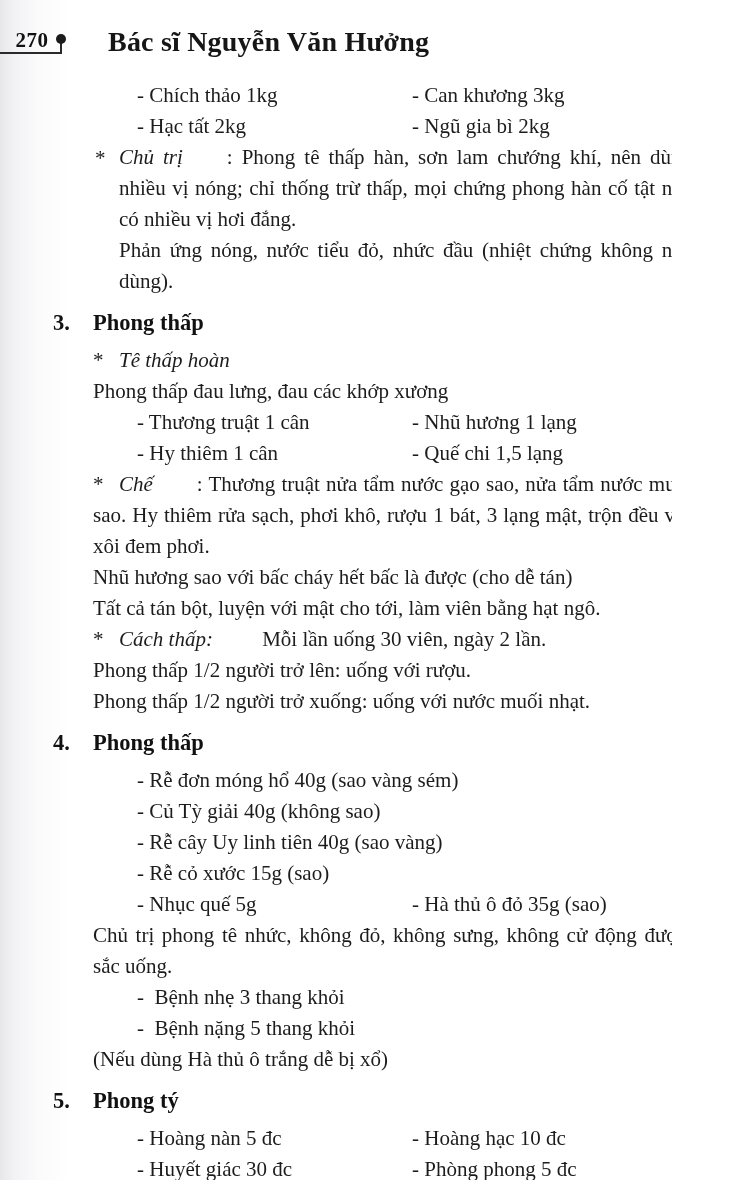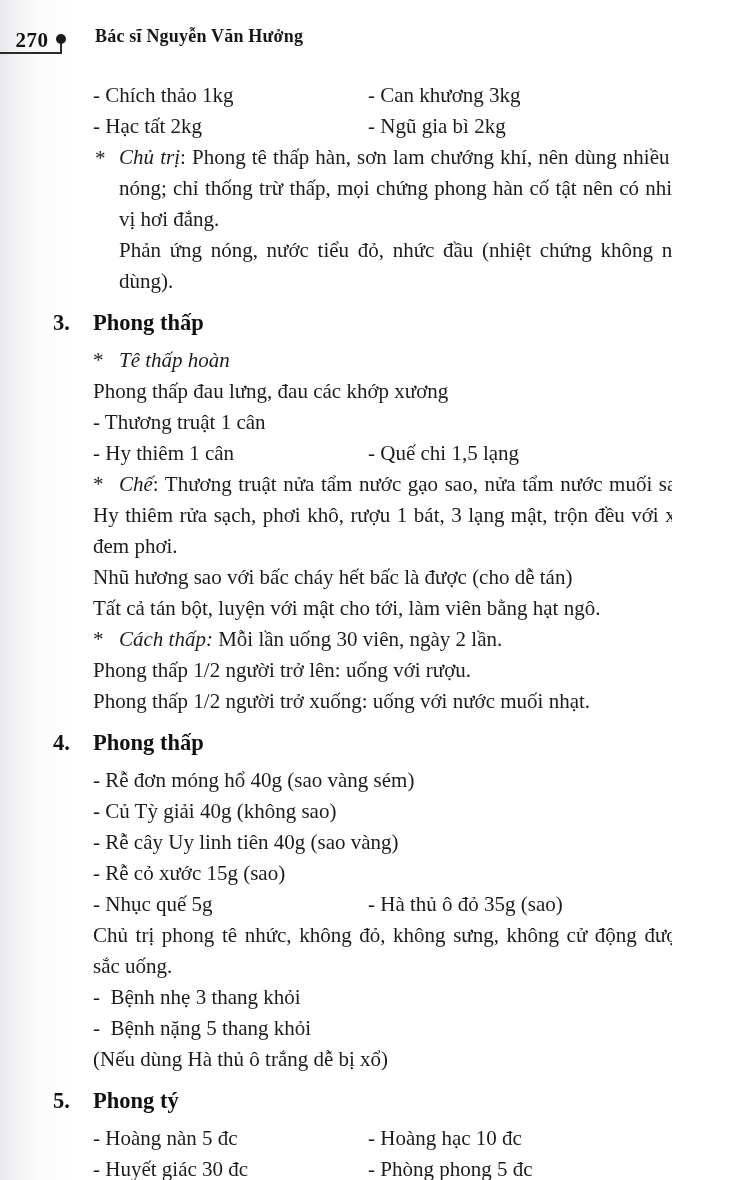--- a/index.html
+++ b/index.html
@@ -17,29 +17,29 @@
   
   .hdr{position:absolute;top:26px;left:0;width:100%;height:40px;}
   .hdr .pgnum{
     position:absolute;left:14px;top:2px;width:36px;text-align:center;
     font-weight:bold;font-size:21px;letter-spacing:0.5px;color:#111;
   }
   .hdr .rule{position:absolute;left:0;top:26px;width:62px;height:2px;background:#2a2a2a;}
   .hdr .riser{position:absolute;left:60px;top:16px;width:2px;height:12px;background:#2a2a2a;}
   .hdr .dot{position:absolute;left:56px;top:8px;width:10px;height:10px;border-radius:50%;background:#1b1b1b;}
   .hdr .title{
-    position:absolute;left:95px;top:0px;
-    font-size:18px;font-weight:600;color:#161616;letter-spacing:0.2px;text-align:right;
+    position:absolute;left:108px;top:0px;
+    font-size:28px;font-weight:600;color:#161616;letter-spacing:0.2px;text-align:right;
   }
   
   .content{
     position:absolute;left:93px;top:80px;width:599px;
     font-size:21px;line-height:31px;
   }
-  .t{white-space:pre-wrap;}
+  .t{white-space:pre-wrap;margin-left:44px;}
   .pair{display:grid;grid-template-columns:275px 1fr;}
   .para{ text-align:justify; }
   .hang{position:relative;padding-left:26px;}
   .hang .mk{position:absolute;left:2px;top:1px;}
   .ind{padding-left:26px;}
   .mkin{display:inline-block;width:26px;}
   .it{font-style:italic;}
   .heading{position:relative;margin:9px 0 5px 0;font-weight:bold;font-size:22.5px;line-height:34px;color:#111;}
   .heading .num{position:absolute;left:-40px;top:0;}
 </style>
@@ -76,20 +76,21 @@
       <span class="num">3.</span>
       <span>Phong thấp</span>
     </div>
     <div>
       <span class="mkin">*</span><span class="it">Tê thấp hoàn</span>
     </div>
     <div>Phong thấp đau lưng, đau các khớp xương</div>
 
     <div class="pair">
       <span class="t">- Thương truật 1 cân</span>
+      <span class="t">- Nhũ hương 1 lạng</span>
     </div>
     <div class="pair">
       <span class="t">- Hy thiêm 1 cân</span>
       <span class="t">- Quế chi 1,5 lạng</span>
     </div>
 
     <div class="para">
       <span class="mkin">*</span><span class="it">Chế</span><span class="t">: Thương truật nửa tẩm nước gạo sao, nửa tẩm nước muối sao. Hy thiêm rửa sạch, phơi khô, rượu 1 bát, 3 lạng mật, trộn đều với xôi đem phơi.</span>
     </div>
     <div>Nhũ hương sao với bấc cháy hết bấc là được (cho dễ tán)</div>

